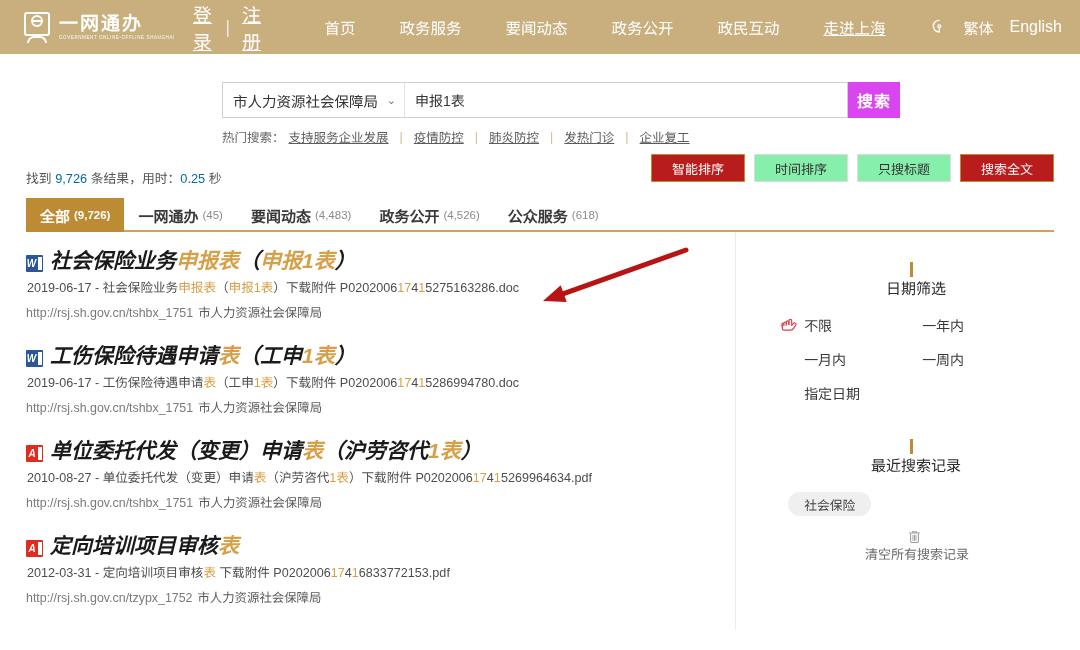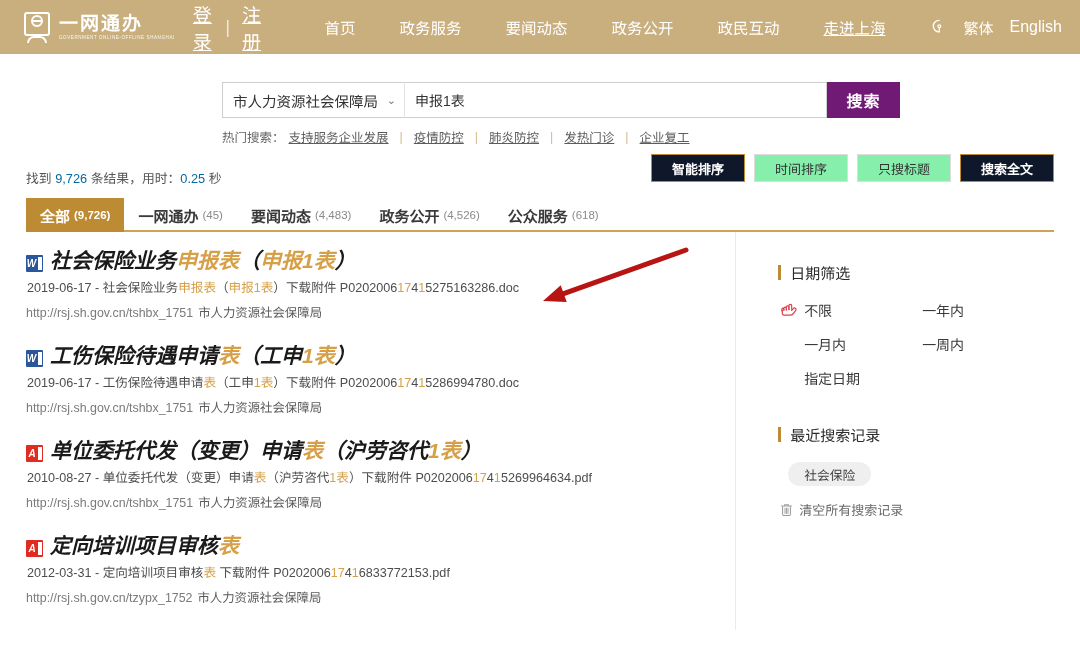--- a/index.html
+++ b/index.html
@@ -105,22 +105,22 @@
     flex: 1 1 auto;
     border: 1px solid #cfcfcf;
     border-left: 1px solid #e3e3e3;
     outline: none;
     padding: 0 10px;
     font-size: 14px; color: #333;
     font-family: inherit;
     background: #fff;
   }
   .search-btn {
-    width: 73px;
-    background: #701a75;
+    width: 52px;
+    background: #d946ef;
     color: #ffffff;
     border: none;
     font-size: 16px; font-weight: bold;
     font-family: inherit;
     cursor: pointer;
     letter-spacing: 1px;
   }
   .hot-row {
     margin-left: 222px; margin-top: 9px;
     display: flex; align-items: center;
@@ -165,22 +165,22 @@
   }
   .sort-btn {
     width: 94px; height: 28px;
     display: flex; align-items: center; justify-content: center;
     font-size: 13px;
     border: 1px solid #ddd;
     background: #86efac; color: #333;
     cursor: pointer;
   }
   .sort-btn.active {
-    background: #0f172a; color: #ffffff; border-color: #bd8b33;
-    font-weight: bold;
+    background: #b91c1c; color: #ffffff; border-color: #bd8b33;
+    font-weight: normal;
   }
 
   
   .content { display: flex; margin: 0 26px; }
   .results { width: 706px; padding-top: 18px; }
   .aside {
     width: 320px; padding-top: 30px; padding-left: 42px;
     border-left: 1px solid #ebebeb;
     margin-left: 6px;
   }
@@ -230,20 +230,21 @@
     font-size: 12.4px; color: #7a7a7a;
     line-height: 20px; margin-top: 5px;
   }
   .res-url .src { color: #5a5a5a; margin-left: 5px; }
 
   
   .aside-title {
     display: flex; align-items: center;
     font-size: 15px; color: #2c2c2c;
     margin-bottom: 17px;
+    flex-direction: column;
   }
   .aside-title .mark {
     width: 3px; height: 15px; background: #bd8b33;
     margin-right: 9px; display: inline-block;
   }
   .date-grid {
     display: grid;
     grid-template-columns: 118px auto;
     row-gap: 14px;
     font-size: 14px; color: #3a3a3a;
@@ -259,21 +260,21 @@
     display: inline-flex; align-items: center; justify-content: center;
     height: 24px; padding: 0 16px;
     background: #efefef; border-radius: 12px;
     font-size: 12.8px; color: #444;
     margin-left: 10px; margin-bottom: 14px;
     cursor: pointer;
   }
   .clear-row {
     display: flex; align-items: center;
     font-size: 13px; color: #6a6a6a;
-    cursor: pointer; margin-left: 2px;
+    cursor: pointer; margin-left: 2px; flex-direction: column;
   }
   .trash-icon { width: 13px; height: 14px; margin-right: 6px; flex: 0 0 auto; }
 
   
   .arrow-layer {
     position: absolute; left: 0; top: 0;
     width: 1080px; height: 650px;
     pointer-events: none;
   }
   .page { position: relative; width: 1080px; height: 650px; }

